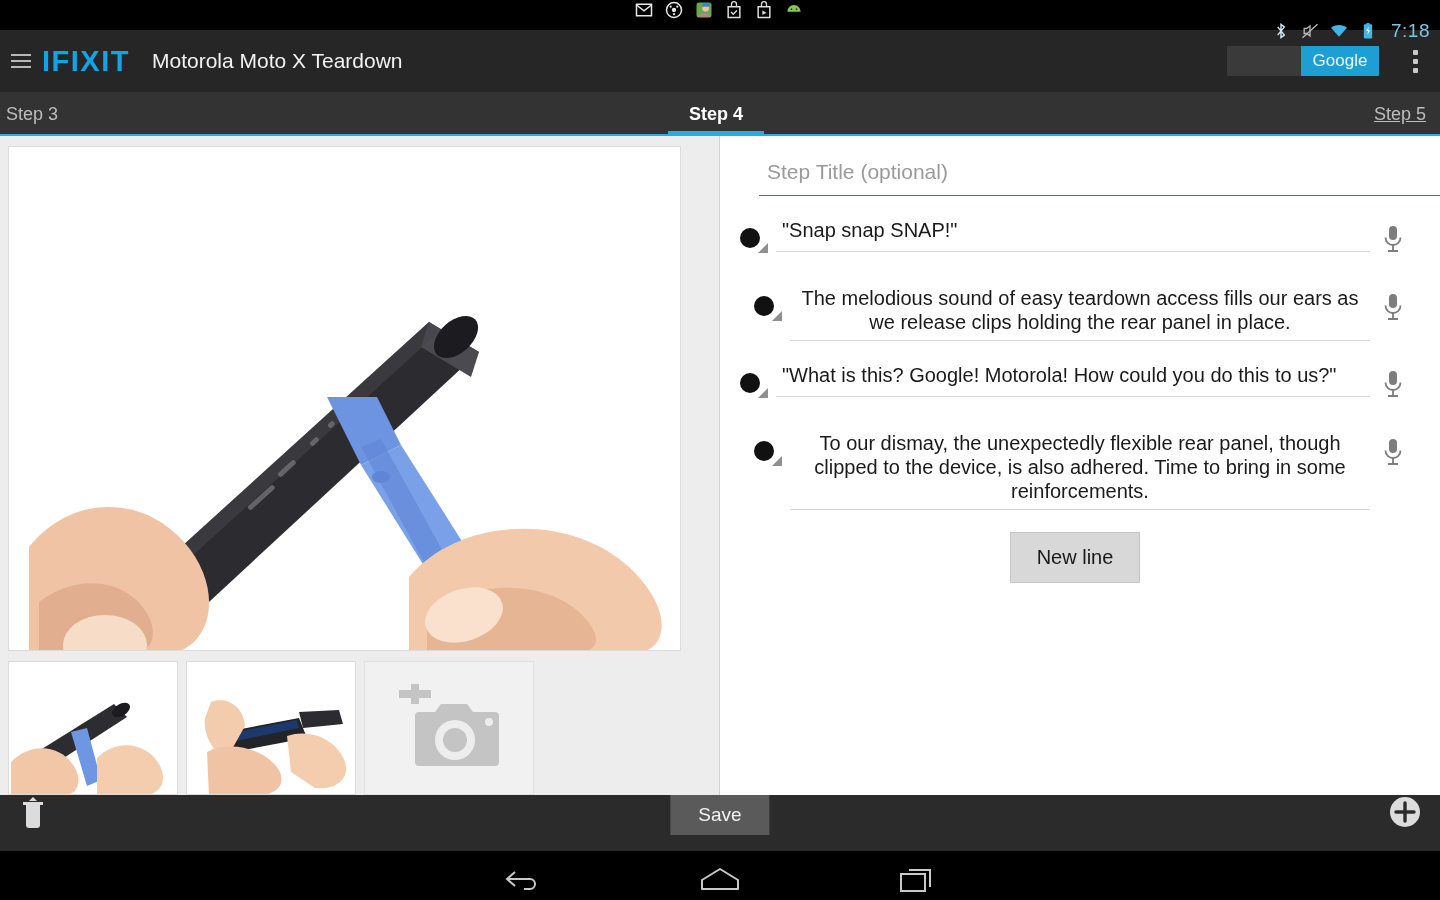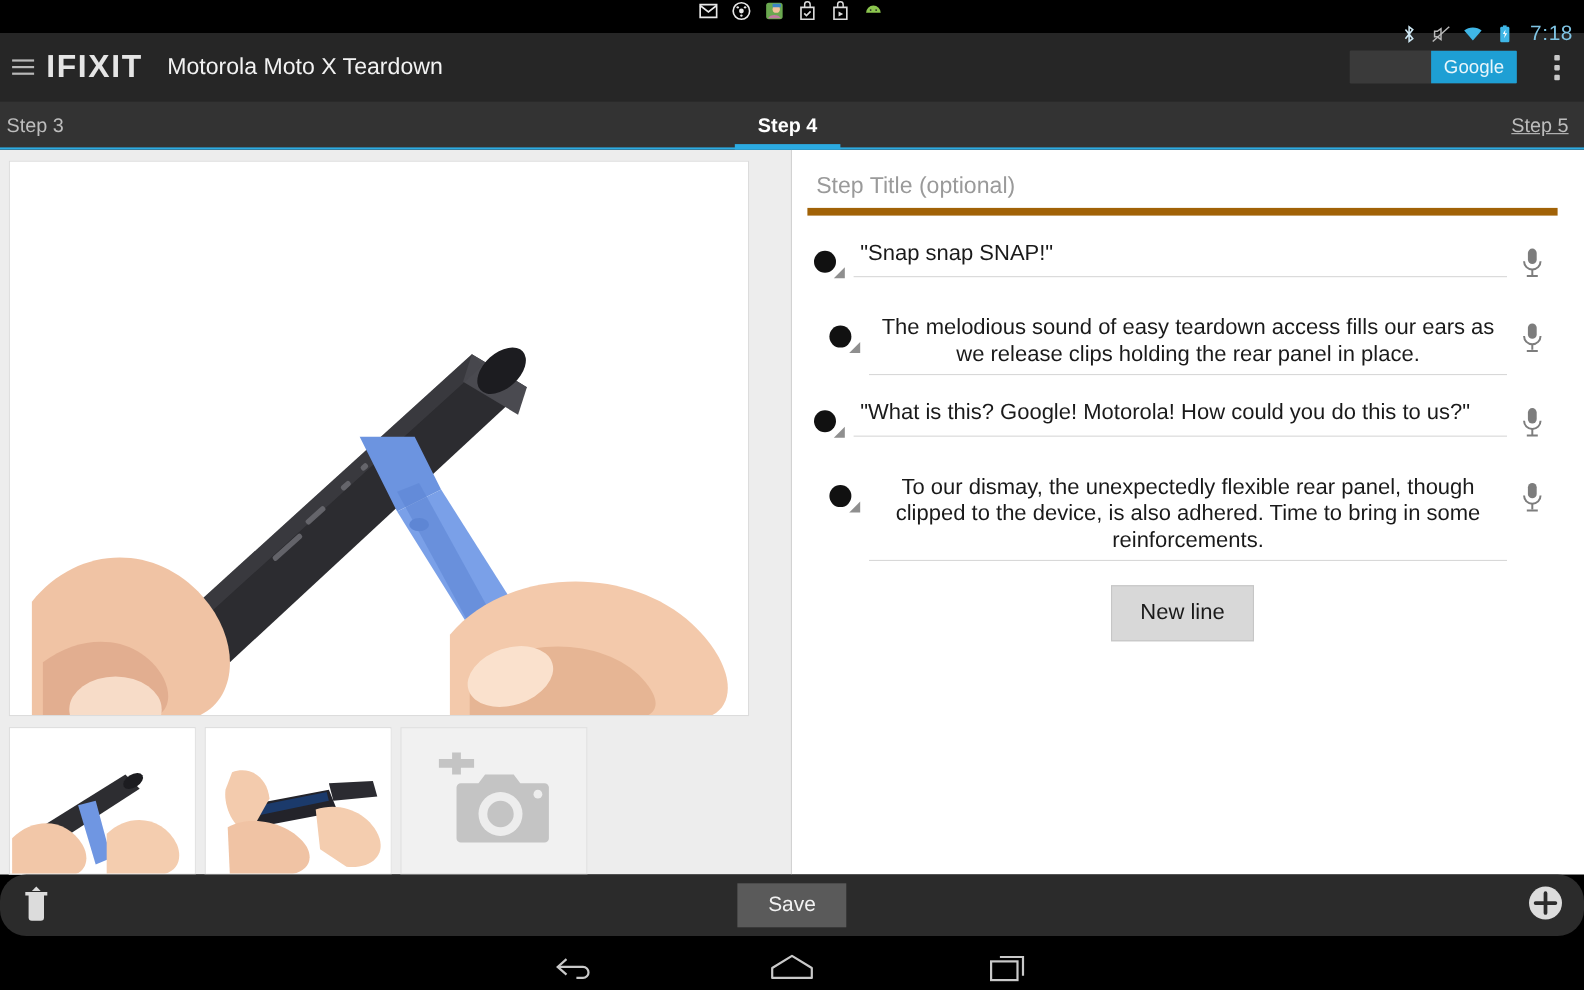--- a/index.html
+++ b/index.html
@@ -34,21 +34,21 @@
     display: flex; align-items: center;
     padding: 0 14px 0 0;
   }
   .hamburger {
     width: 42px; height: 62px;
     display: flex; flex-direction: column; justify-content: center;
     align-items: center; gap: 4px; cursor: pointer;
   }
   .hamburger span { display: block; width: 20px; height: 2px; background: #b8b8b8; }
   .brand {
-    font-size: 29px; font-weight: bold; color: #e5e5e5;
+    font-size: 29px; font-weight: bold; color: #0ea5e9;
     letter-spacing: 1.5px; margin-right: 22px;
     font-family: "Liberation Sans", sans-serif;
   }
   .guide-title { font-size: 21px; color: #f2f2f2; font-weight: normal; }
   .appbar-right { margin-left: auto; display: flex; align-items: center; gap: 26px; }
   .toggle {
     width: 152px; height: 30px; display: flex;
     background: #3a3a3a; border-radius: 1px; overflow: hidden;
   }
   .toggle .off { flex: 1; }
@@ -107,24 +107,24 @@
     align-items: center; justify-content: center; cursor: pointer;
   }
 
   .right-pane {
     flex: 1; background: #ffffff;
     padding: 18px 24px 0 14px;
     overflow: hidden;
   }
   .title-input {
     width: 100%; height: 42px; border: none;
-    border-bottom: 7px solid #a16207; background: transparent;
+    border-bottom: 1px solid #a16207; background: transparent;
     font-size: 21px; color: #0f172a;
     font-family: "Liberation Sans", sans-serif;
-    outline: none; padding: 0 4px 6px 8px;
+    outline: none; padding: 0 4px 6px 8px; margin-left: 25px;
   }
   .title-input::placeholder { color: #9a9a9a; }
 
   .bullets { margin-top: 22px; }
   .bullet-row { display: flex; align-items: flex-start; margin-bottom: 22px; }
   .bullet-marker {
     position: relative; width: 42px; min-width: 42px; height: 40px;
     margin-top: 6px; cursor: pointer;
   }
   .bullet-dot {
@@ -153,21 +153,21 @@
   .newline-wrap { display: flex; justify-content: center; margin-top: 22px; }
   .newline-btn {
     background: #d8d8d8; border: 1px solid #c6c6c6;
     padding: 13px 26px; font-size: 20px; color: #1a1a1a;
     font-family: "Liberation Sans", sans-serif; cursor: pointer;
   }
 
   
   .actionbar {
     height: 56px; width: 100%; background: #2b2b2b;
-    display: flex; align-items: center; padding: 0 18px; position: relative; border-radius: 24px;
+    display: flex; padding: 0 18px; position: relative;
   }
   .save-btn {
     position: absolute; left: 50%; transform: translateX(-50%);
     background: #5a5a5a; color: #f2f2f2; border: none;
     font-size: 19px; padding: 9px 28px;
     font-family: "Liberation Sans", sans-serif; cursor: pointer;
   }
   .plus-btn { margin-left: auto; cursor: pointer; }
 
   

